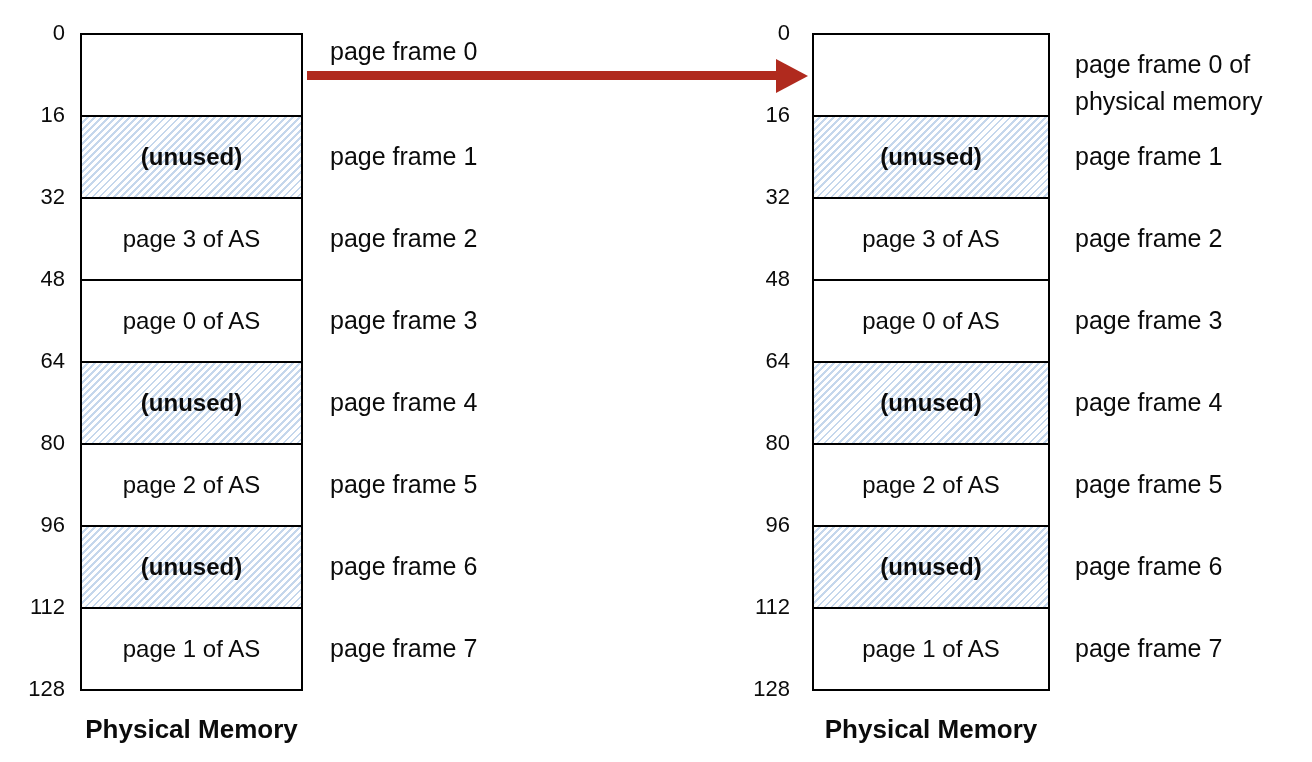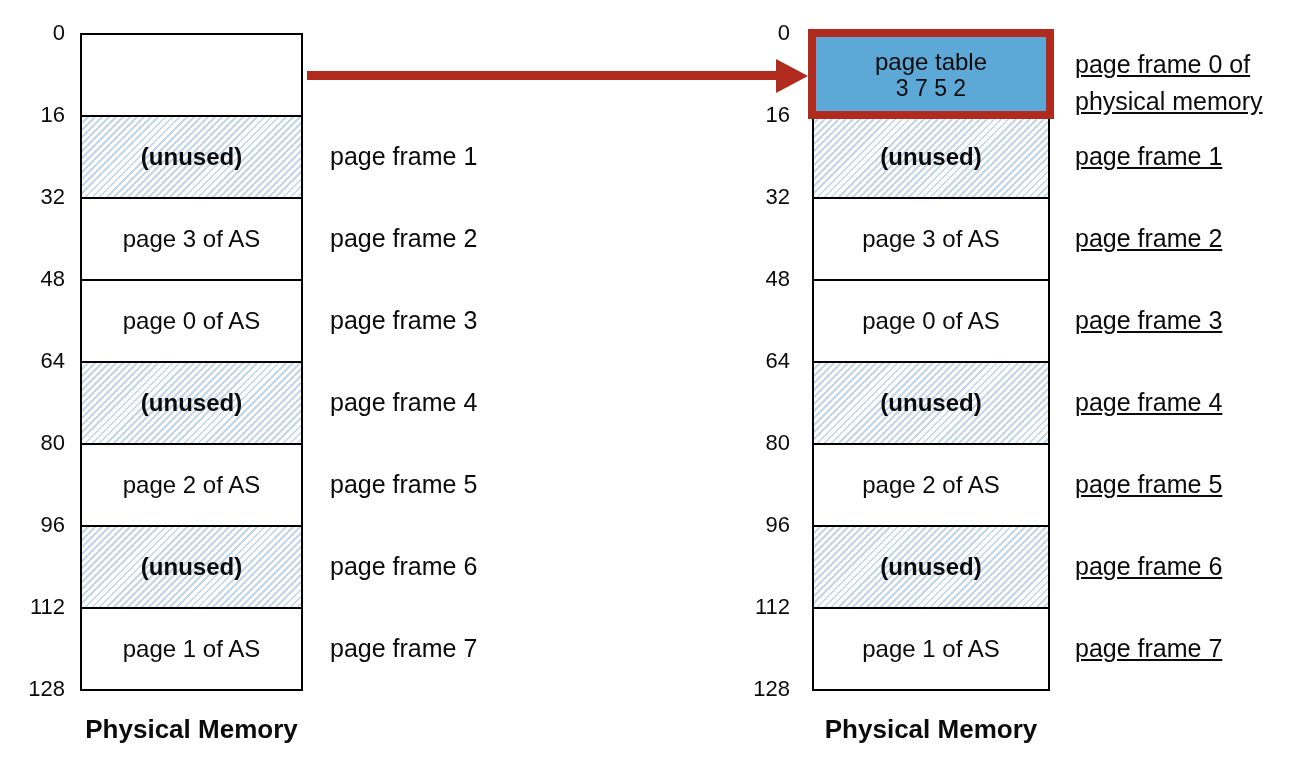--- a/index.html
+++ b/index.html
@@ -66,21 +66,21 @@
   .hl-r { left: 808px; width: 246px; }
   .hl-subline { font-size: 23px; line-height: 26px; }
   .slabel {
     position: absolute;
     height: 32px;
     line-height: 32px;
     font-size: 25px;
     white-space: nowrap;
   }
   .slabel-l { left: 330px; }
-  .slabel-r { left: 1075px; text-decoration: underline; }
+  .slabel-r { left: 1075px; }
   .slabel-2line {
     height: 74px;
     line-height: 37px;
   }
   .caption {
     position: absolute;
     top: 714px;
     height: 30px;
     line-height: 30px;
     font-size: 26px;
@@ -127,20 +127,21 @@
   <div class="cell" style="left:80px;top:33px"></div>
   <div class="cell hatched" style="left:80px;top:115px">(unused)</div>
   <div class="cell" style="left:80px;top:197px">page 3 of AS</div>
   <div class="cell" style="left:80px;top:279px">page 0 of AS</div>
   <div class="cell hatched" style="left:80px;top:361px">(unused)</div>
   <div class="cell" style="left:80px;top:443px">page 2 of AS</div>
   <div class="cell hatched" style="left:80px;top:525px">(unused)</div>
   <div class="cell" style="left:80px;top:607px">page 1 of AS</div>
 
 
+  <div class="slabel slabel-l" style="top:35px">page frame 0</div>
   <div class="slabel slabel-l" style="top:140px">page frame 1</div>
   <div class="slabel slabel-l" style="top:222px">page frame 2</div>
   <div class="slabel slabel-l" style="top:304px">page frame 3</div>
   <div class="slabel slabel-l" style="top:386px">page frame 4</div>
   <div class="slabel slabel-l" style="top:468px">page frame 5</div>
   <div class="slabel slabel-l" style="top:550px">page frame 6</div>
   <div class="slabel slabel-l" style="top:632px">page frame 7</div>
 
   <div class="caption" style="left:80px;width:223px">Physical Memory</div>
 
@@ -159,24 +160,20 @@
 
   <div class="cell cell-r" style="left:812px;top:33px"></div>
   <div class="cell cell-r hatched" style="left:812px;top:115px">(unused)</div>
   <div class="cell cell-r" style="left:812px;top:197px">page 3 of AS</div>
   <div class="cell cell-r" style="left:812px;top:279px">page 0 of AS</div>
   <div class="cell cell-r hatched" style="left:812px;top:361px">(unused)</div>
   <div class="cell cell-r" style="left:812px;top:443px">page 2 of AS</div>
   <div class="cell cell-r hatched" style="left:812px;top:525px">(unused)</div>
   <div class="cell cell-r" style="left:812px;top:607px">page 1 of AS</div>
 
-  <div class="hl-frame hl-r">
-    <div>page table</div>
-    <div class="hl-subline">3 7 5 2</div>
-  </div>
 
   <div class="slabel slabel-r slabel-2line" style="top:46px">
     <div>page frame 0 of</div>
     <div>physical memory</div>
   </div>
   <div class="slabel slabel-r" style="top:140px">page frame 1</div>
   <div class="slabel slabel-r" style="top:222px">page frame 2</div>
   <div class="slabel slabel-r" style="top:304px">page frame 3</div>
   <div class="slabel slabel-r" style="top:386px">page frame 4</div>
   <div class="slabel slabel-r" style="top:468px">page frame 5</div>

